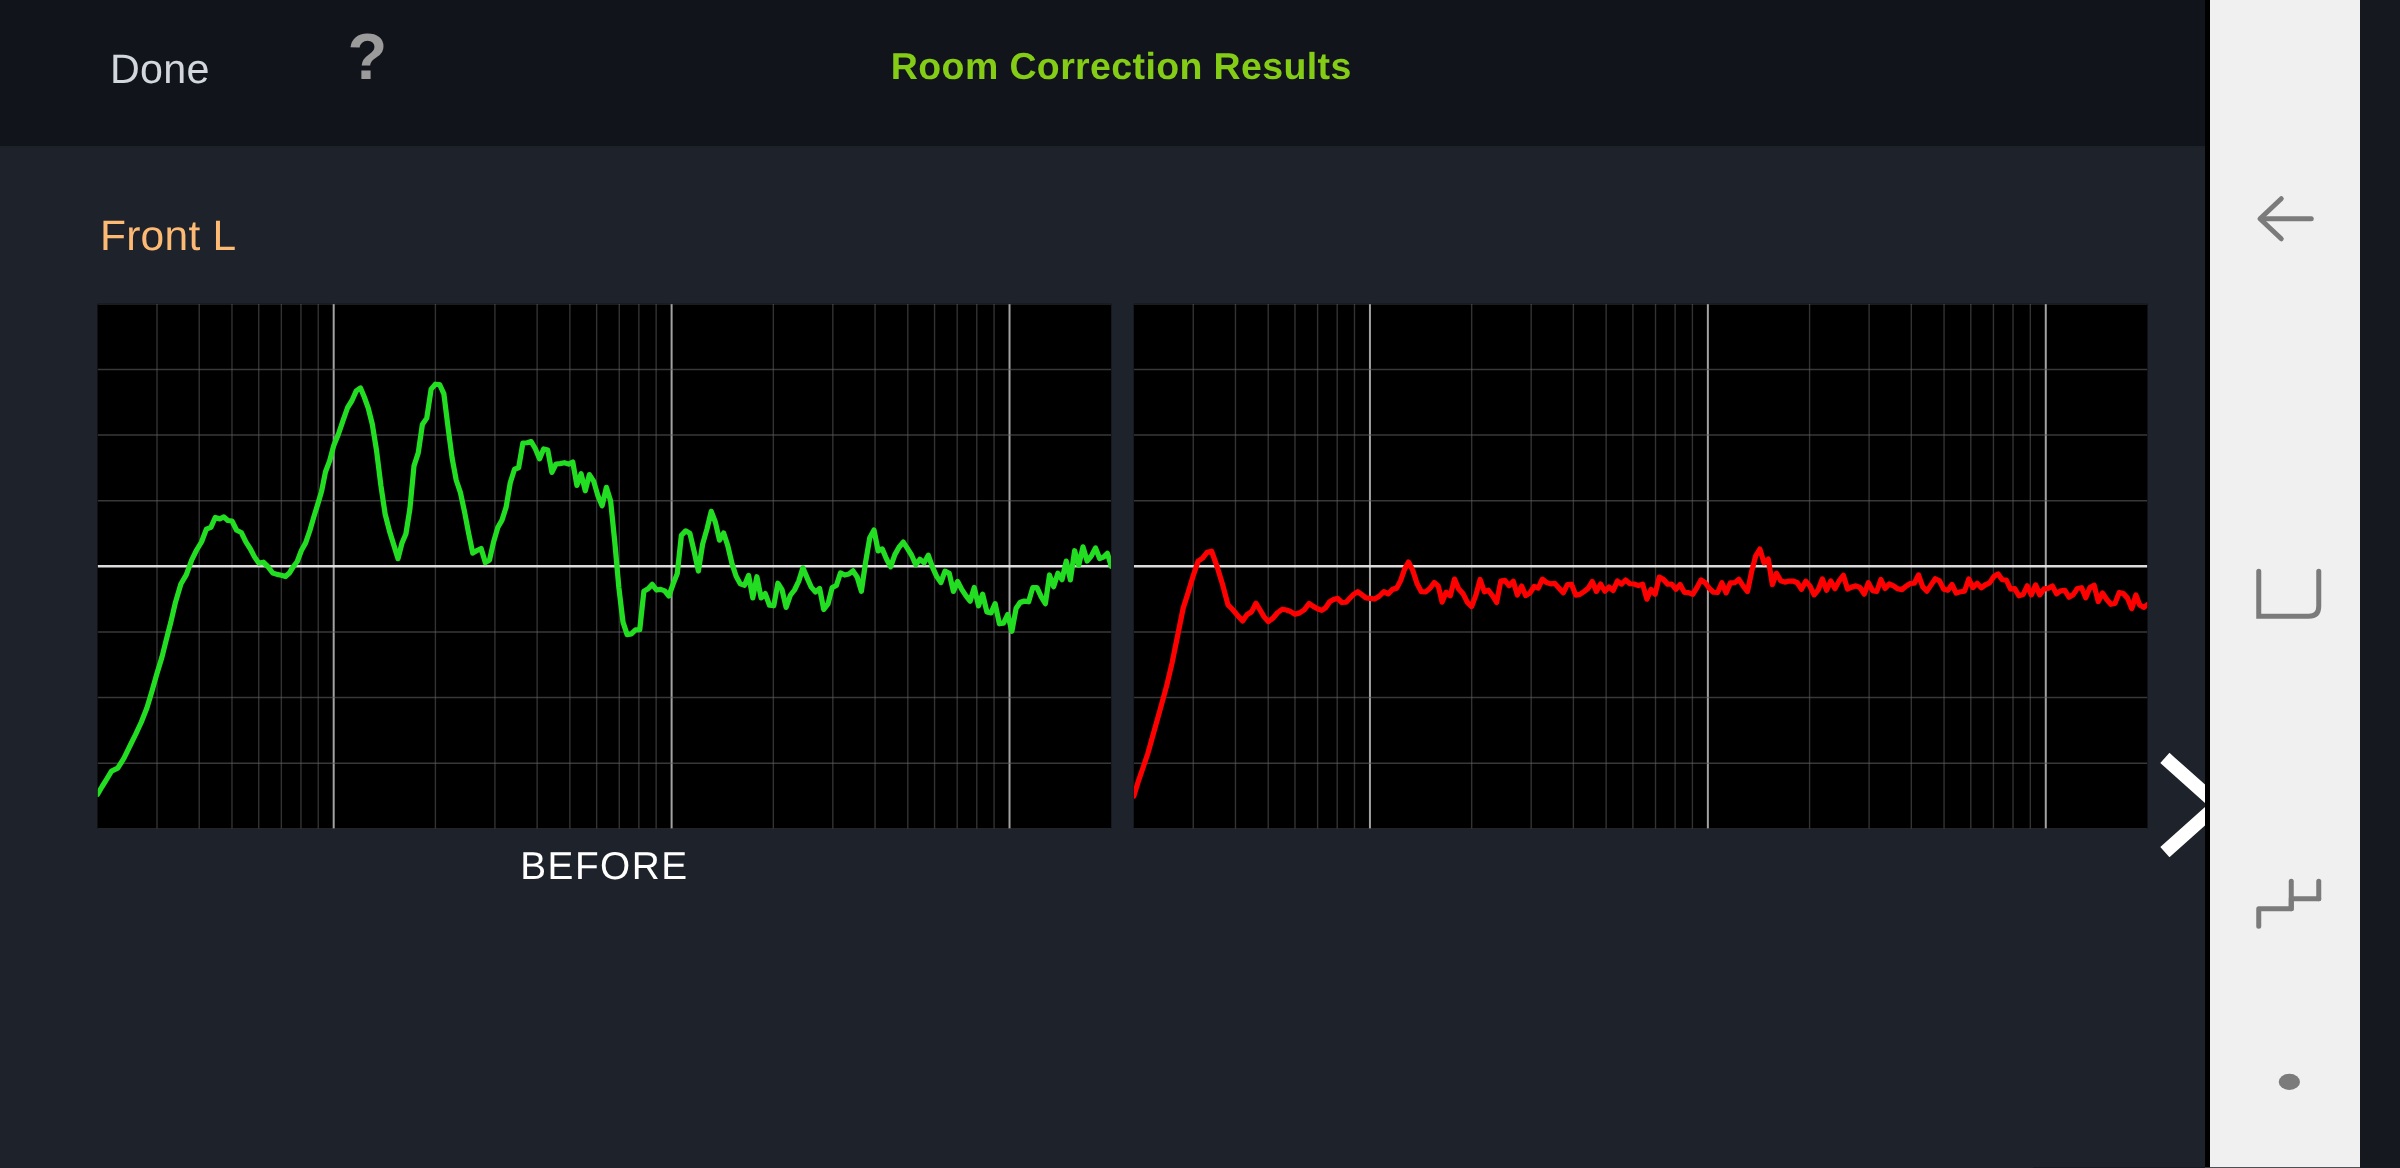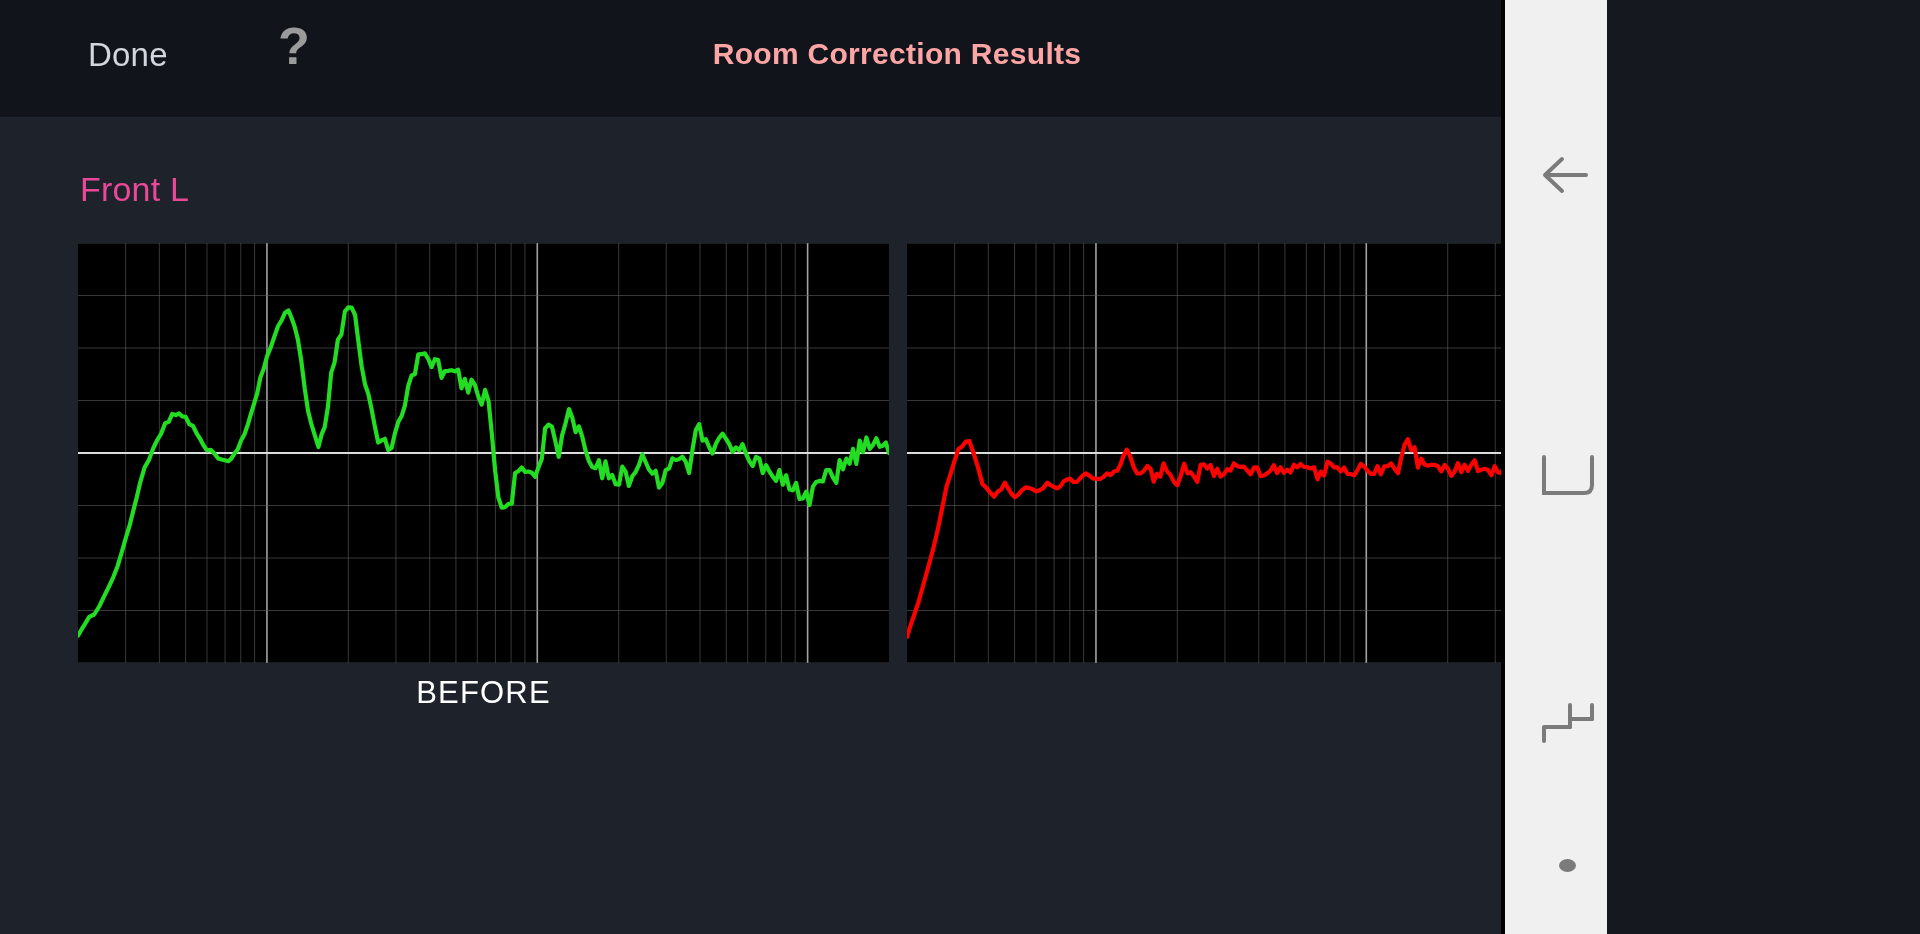--- a/index.html
+++ b/index.html
@@ -4,21 +4,21 @@
 <style>
   * { margin:0; padding:0; box-sizing:border-box; }
   html, body {
     width:1920px; height:934px;
     background:#15181f;
     font-family:"Liberation Sans", sans-serif;
     overflow:hidden;
   }
   #app {
     position:relative;
-    width:1607px; height:934px;
+    width:1888px; height:934px;
     background:#1a1e26;
     display:flex;
   }
 
   
   .phone {
     position:relative;
     width:1794px; height:934px;
     background:#1b1f27;
     overflow:hidden;
@@ -39,32 +39,32 @@
   }
   .help-btn {
     position:absolute; left:278px; top:20px;
     font-size:52px; font-weight:bold; color:#9b9b9b;
     cursor:pointer; line-height:1;
   }
   .title {
     position:absolute; left:0; top:37px; width:1794px;
     text-align:center;
     font-size:30px; font-weight:bold;
-    color:#fca5a5; letter-spacing:0.3px;
+    color:#84cc16; letter-spacing:0.3px;
   }
 
   
   .content {
     position:absolute; left:0; top:118px;
     width:1794px; height:816px;
     background:#1e222b;
   }
   .channel-label {
     position:absolute; left:80px; top:52px;
-    font-size:34px; color:#ec4899;
+    font-size:34px; color:#fdba74;
     letter-spacing:0.2px;
   }
 
   
   .charts {
     position:absolute; left:78px; top:125px;
     width:1640px; height:420px;
     display:flex; gap:18px;
   }
   .chart-wrap { position:relative; width:811px; height:420px; }

